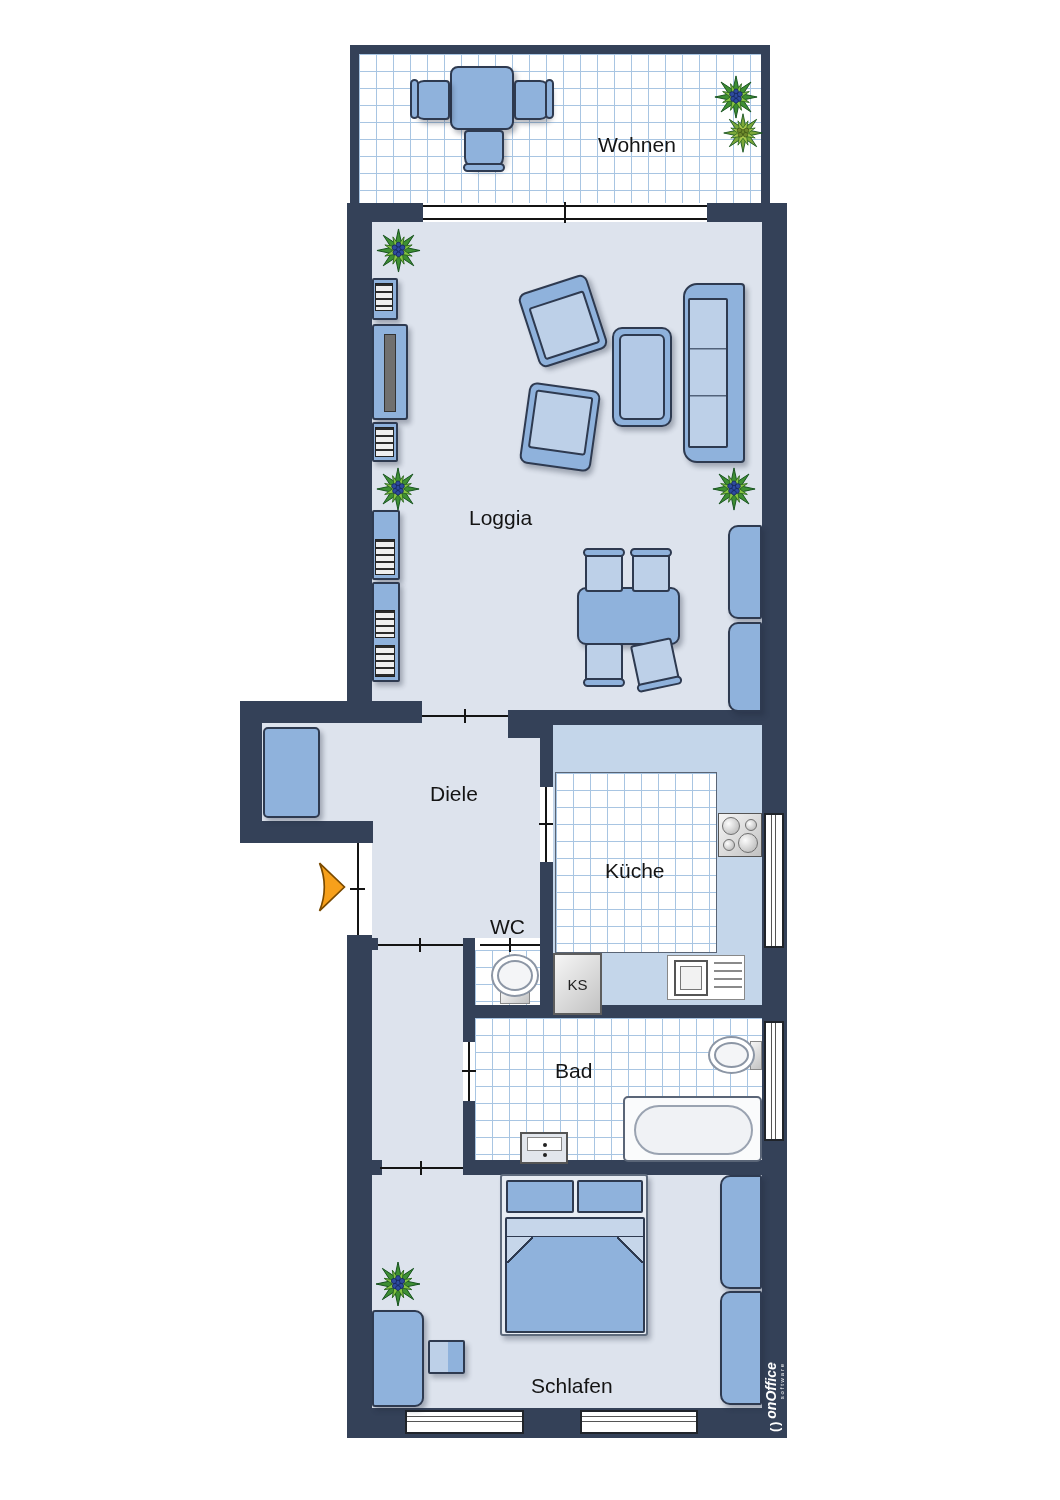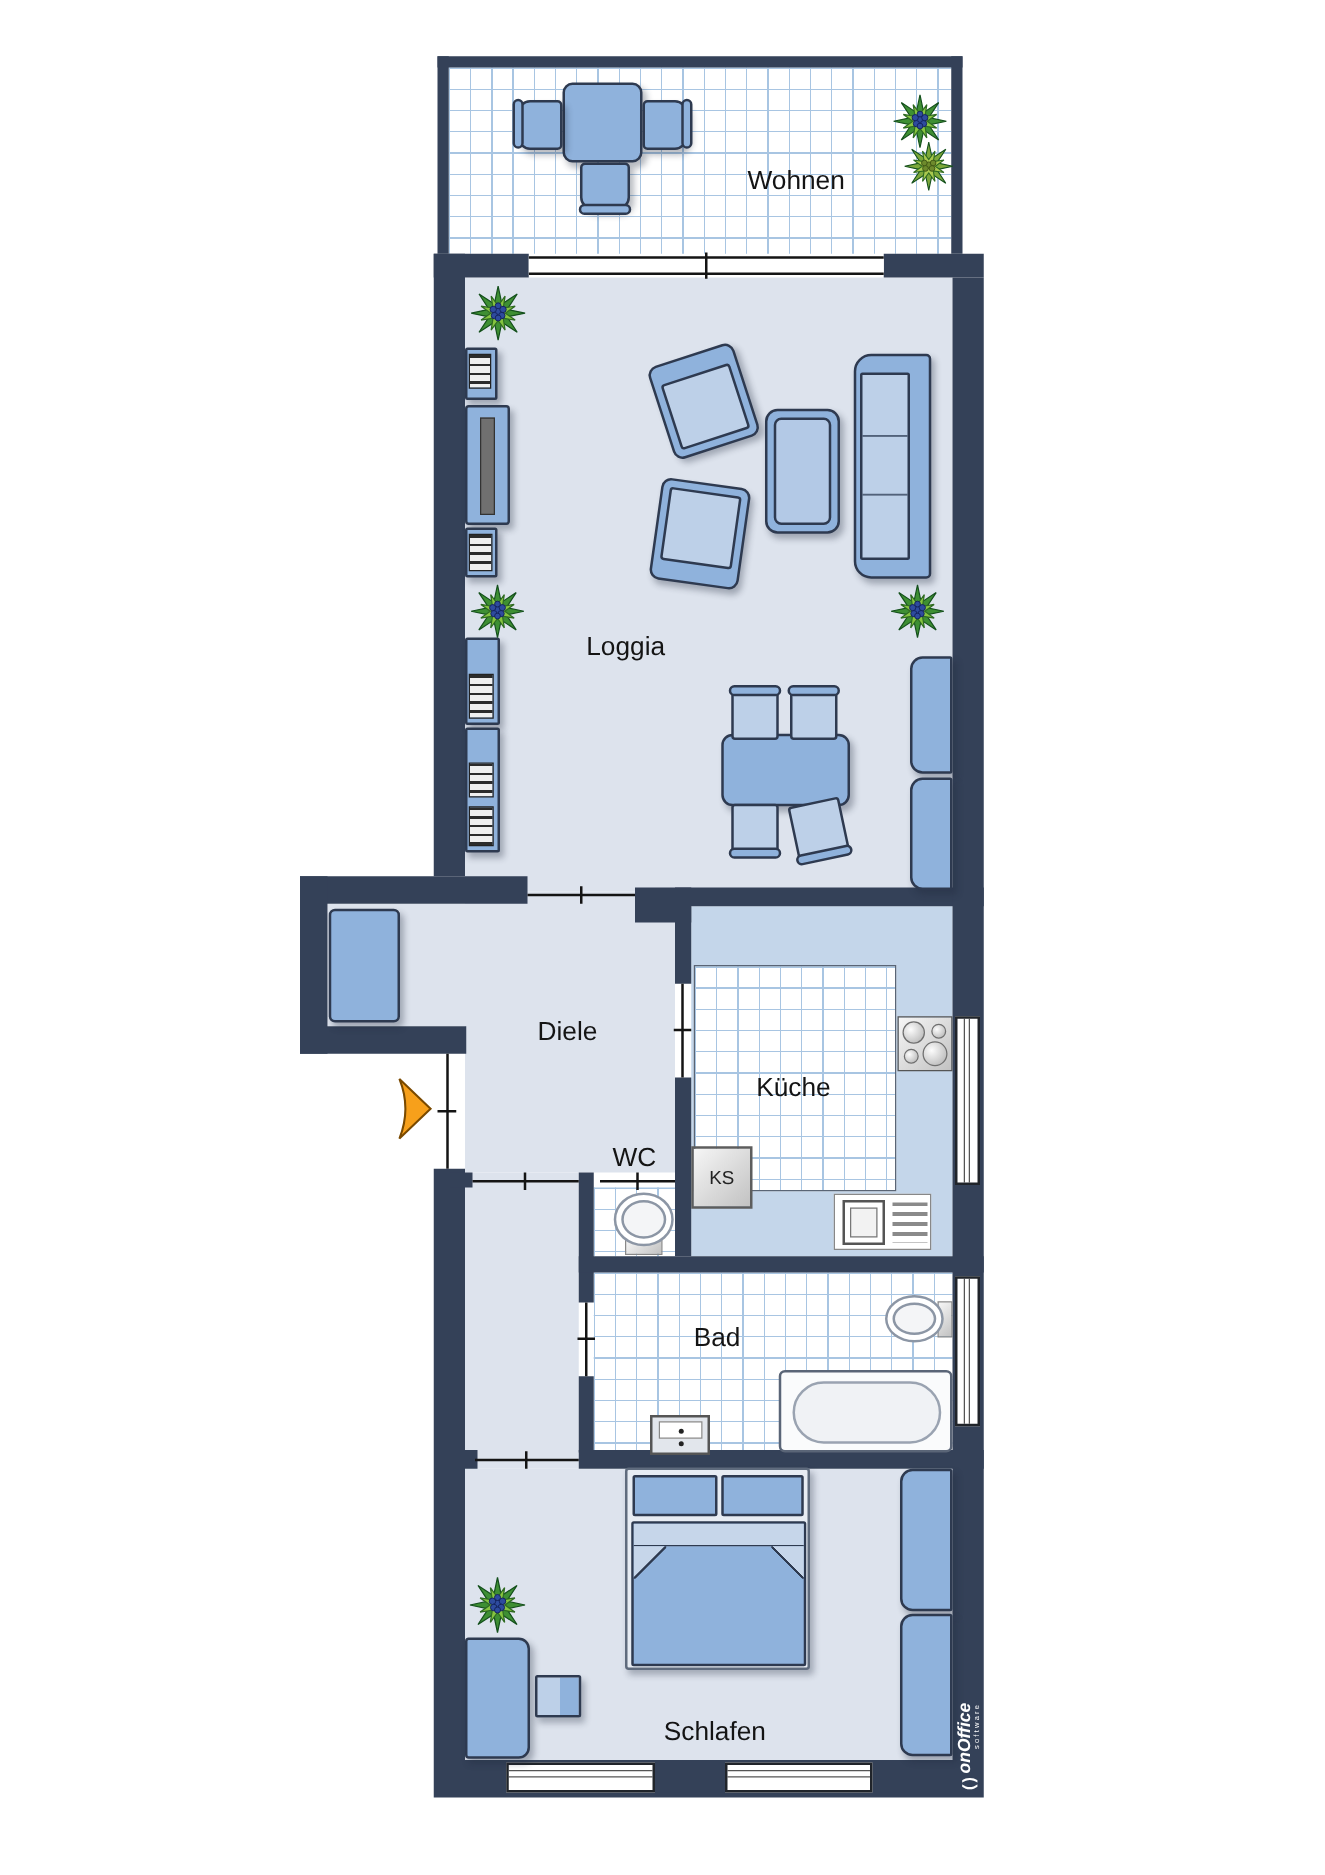--- a/index.html
+++ b/index.html
@@ -172,21 +172,21 @@
   <svg style="position:absolute;left:316px;top:860px" width="32" height="54" viewBox="0 0 30 52">
     <path d="M3,3 L27,26 L3,49 C9,34 9,18 3,3 Z" fill="#f7a01b" stroke="#7a4a00" stroke-width="1.6"></path>
   </svg>
 
   <div class="gray" style="left:718px;top:813px;width:44px;height:44px;border:1.5px solid #555">
     <div class="burner" style="left:3px;top:3px;width:18px;height:18px"></div>
     <div class="burner" style="left:26px;top:5px;width:12px;height:12px"></div>
     <div class="burner" style="left:4px;top:25px;width:12px;height:12px"></div>
     <div class="burner" style="left:19px;top:19px;width:20px;height:20px"></div>
   </div>
-  <div class="gray ks" style="left:553px;top:917px;width:49px;height:50px">
+  <div class="gray ks" style="left:553px;top:953px;width:49px;height:62px">
     <span>KS</span>
   </div>
   <div style="position:absolute;left:667px;top:955px;width:78px;height:45px;background:#fff;border:1.5px solid #888">
     <div style="position:absolute;left:6px;top:4px;width:34px;height:36px;background:#fff;border:2px solid #555">
       <div style="position:absolute;left:4px;top:4px;width:22px;height:24px;background:#f2f2f2;border:1px solid #777"></div>
     </div>
     <div style="position:absolute;left:46px;top:6px;width:28px;height:32px;
          background:repeating-linear-gradient(to bottom,#8a8a8a 0,#8a8a8a 2.5px,transparent 2.5px,transparent 8px)"></div>
   </div>
 
@@ -295,21 +295,21 @@
         <circle cx="28" cy="21" r="2.6"></circle>
         <circle cx="21" cy="26" r="2.6"></circle>
         <circle cx="27" cy="26" r="2.6"></circle>
         <circle cx="24" cy="18" r="2.4"></circle>
         <circle cx="24" cy="28" r="2.4"></circle>
       </g>
   </svg>
 
   <div class="lbl" style="left:598px;top:133px">Wohnen</div>
   <div class="lbl" style="left:469px;top:506px">Loggia</div>
-  <div class="lbl" style="left:430px;top:814px">Diele</div>
+  <div class="lbl" style="left:430px;top:782px">Diele</div>
   <div class="lbl" style="left:605px;top:859px">Küche</div>
   <div class="lbl" style="left:490px;top:915px">WC</div>
   <div class="lbl" style="left:555px;top:1059px">Bad</div>
   <div class="lbl" style="left:531px;top:1374px">Schlafen</div>
 
   <div class="logo">
     <span class="mark">( )</span>
     <span>
       <span class="bname" style="display:block">onOffice</span>
       <span class="btag" style="display:block">software</span>

